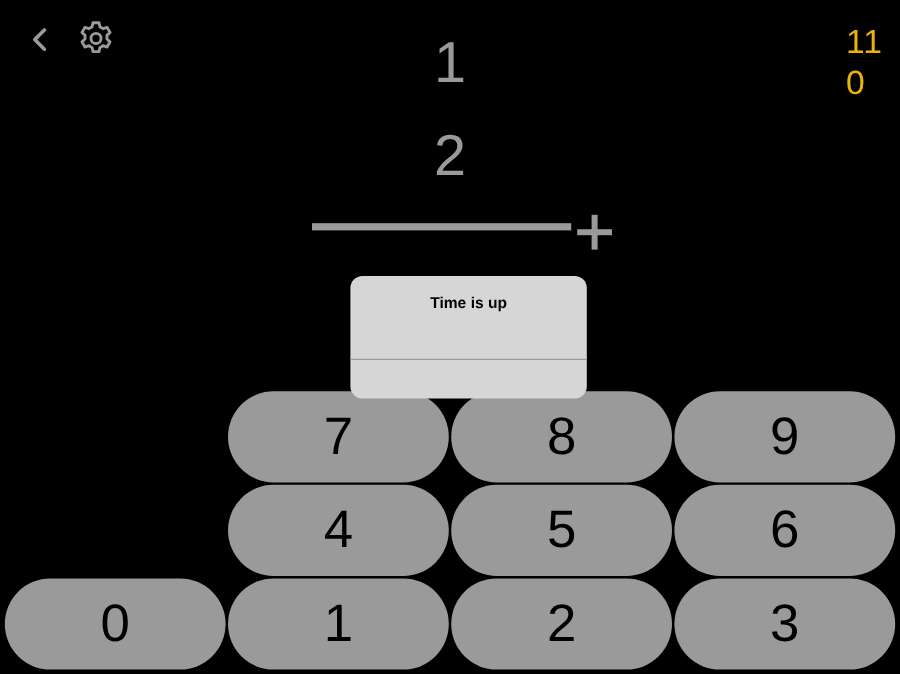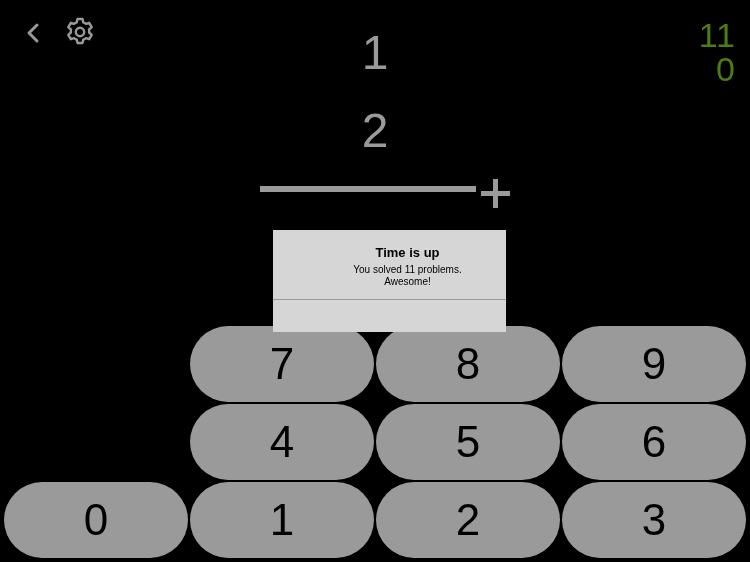--- a/index.html
+++ b/index.html
@@ -1,32 +1,32 @@
 <!DOCTYPE html>
 <html><head>
 <meta charset="utf-8">
 <style>
   html, body { margin:0; padding:0; }
   body { width:750px; height:562px; background:#000; position:relative; overflow:hidden;
          font-family:"Liberation Sans", "DejaVu Sans", sans-serif; }
   .abs { position:absolute; }
   .back { left:22px; top:20px; width:22px; height:26px; cursor:pointer; }
   .gear { left:64px; top:16px; width:32px; height:32px; cursor:pointer; }
-  .score { right:14px; top:18px; text-align:right; color:#4d7c0f; font-size:34px; line-height:34px; letter-spacing:1px; }
+  .score { right:14px; top:18px; color:#eab308; font-size:28px; line-height:34px; letter-spacing:1px; }
   .num { left:325px; width:100px; text-align:center; color:#9a9a9a; font-size:48px; line-height:50px; }
   .n1 { top:28px; }
   .n2 { top:106px; }
   .line { left:260px; top:186px; width:216px; height:6px; background:#9a9a9a; }
   .plus { left:481px; top:179px; width:30px; height:30px; }
   .plus:before { content:""; position:absolute; left:12px; top:0; width:5px; height:29px; background:#9a9a9a; }
   .plus:after { content:""; position:absolute; left:0; top:12px; width:29px; height:5px; background:#9a9a9a; }
   .key { width:184px; height:76px; background:#9a9a9a; border-radius:38px; color:#000;
          font-size:44px; display:flex; align-items:center; justify-content:center; cursor:pointer; }
-  .alert { left:273px; top:230px; width:197px; height:102px; background:#d6d6d6; border-radius:0;
-           text-align:center; color:#000; z-index:5; overflow:hidden;padding-left:36px; }
+  .alert { left:292px; top:230px; width:197px; height:102px; background:#d6d6d6; border-radius:10px;
+           text-align:center; color:#000; z-index:5; overflow:hidden; }
   .alert .title { margin-top:15px; font-size:13px; font-weight:bold; }
   .alert .msg { margin-top:4px; font-size:10px; line-height:12px; padding:0 12px; }
   .alert .sep { position:absolute; left:0; right:0; top:69px; height:1px; background:#9b9b9b; }
   .alert .btn { position:absolute; left:0; right:0; top:70px; height:32px; line-height:32px;
                 color:#3478f6; font-size:12.5px; cursor:pointer; }
 </style>
 </head>
 <body>
 
 <div class="abs back">
@@ -48,24 +48,20 @@
   <div>0</div>
 </div>
 
 <div class="abs num n1">1</div>
 <div class="abs num n2">2</div>
 <div class="abs line"></div>
 <div class="abs plus"></div>
 
 <div class="abs alert">
   <div class="title">Time is up</div>
-  <div class="msg">
-    <div>You solved 11 problems.</div>
-    <div>Awesome!</div>
-  </div>
   <div class="sep"></div>
 </div>
 
 <div class="abs key" style="left:190px;top:326px;">7</div>
 <div class="abs key" style="left:376px;top:326px;">8</div>
 <div class="abs key" style="left:562px;top:326px;">9</div>
 
 <div class="abs key" style="left:190px;top:404px;">4</div>
 <div class="abs key" style="left:376px;top:404px;">5</div>
 <div class="abs key" style="left:562px;top:404px;">6</div>

